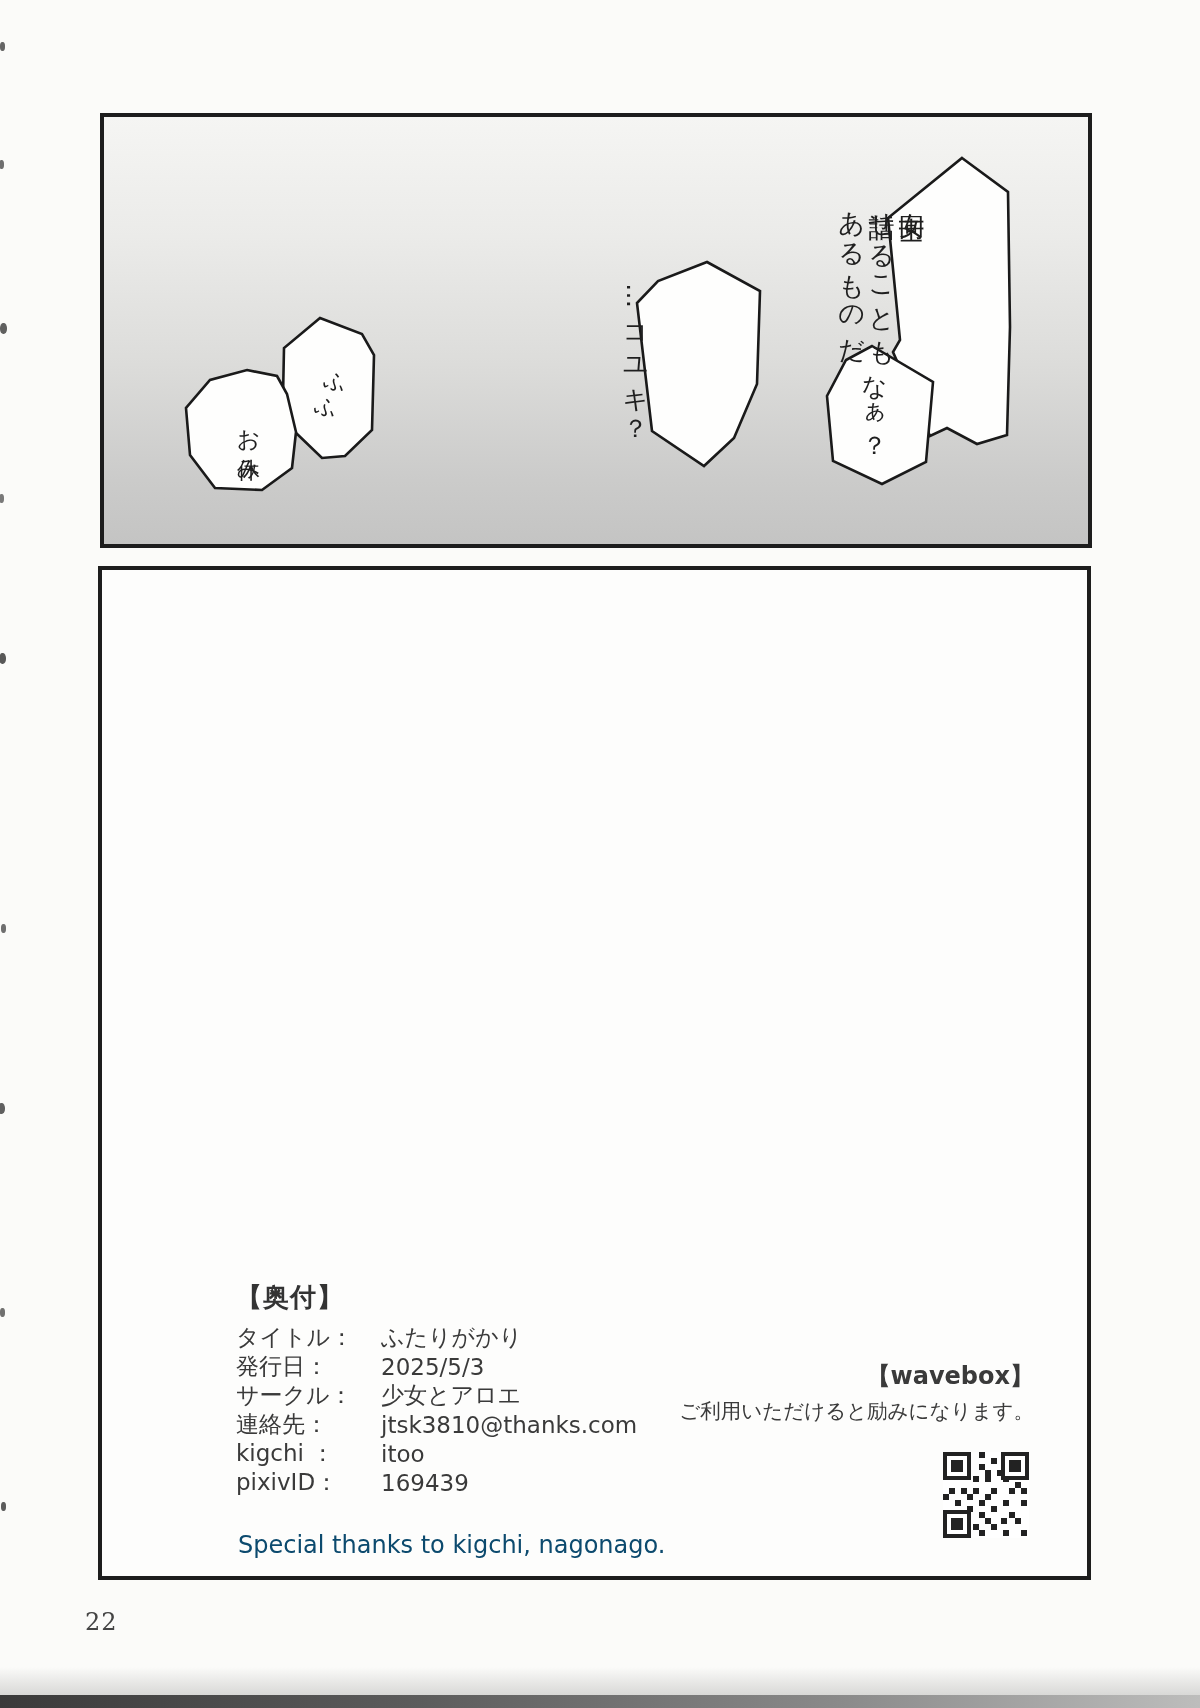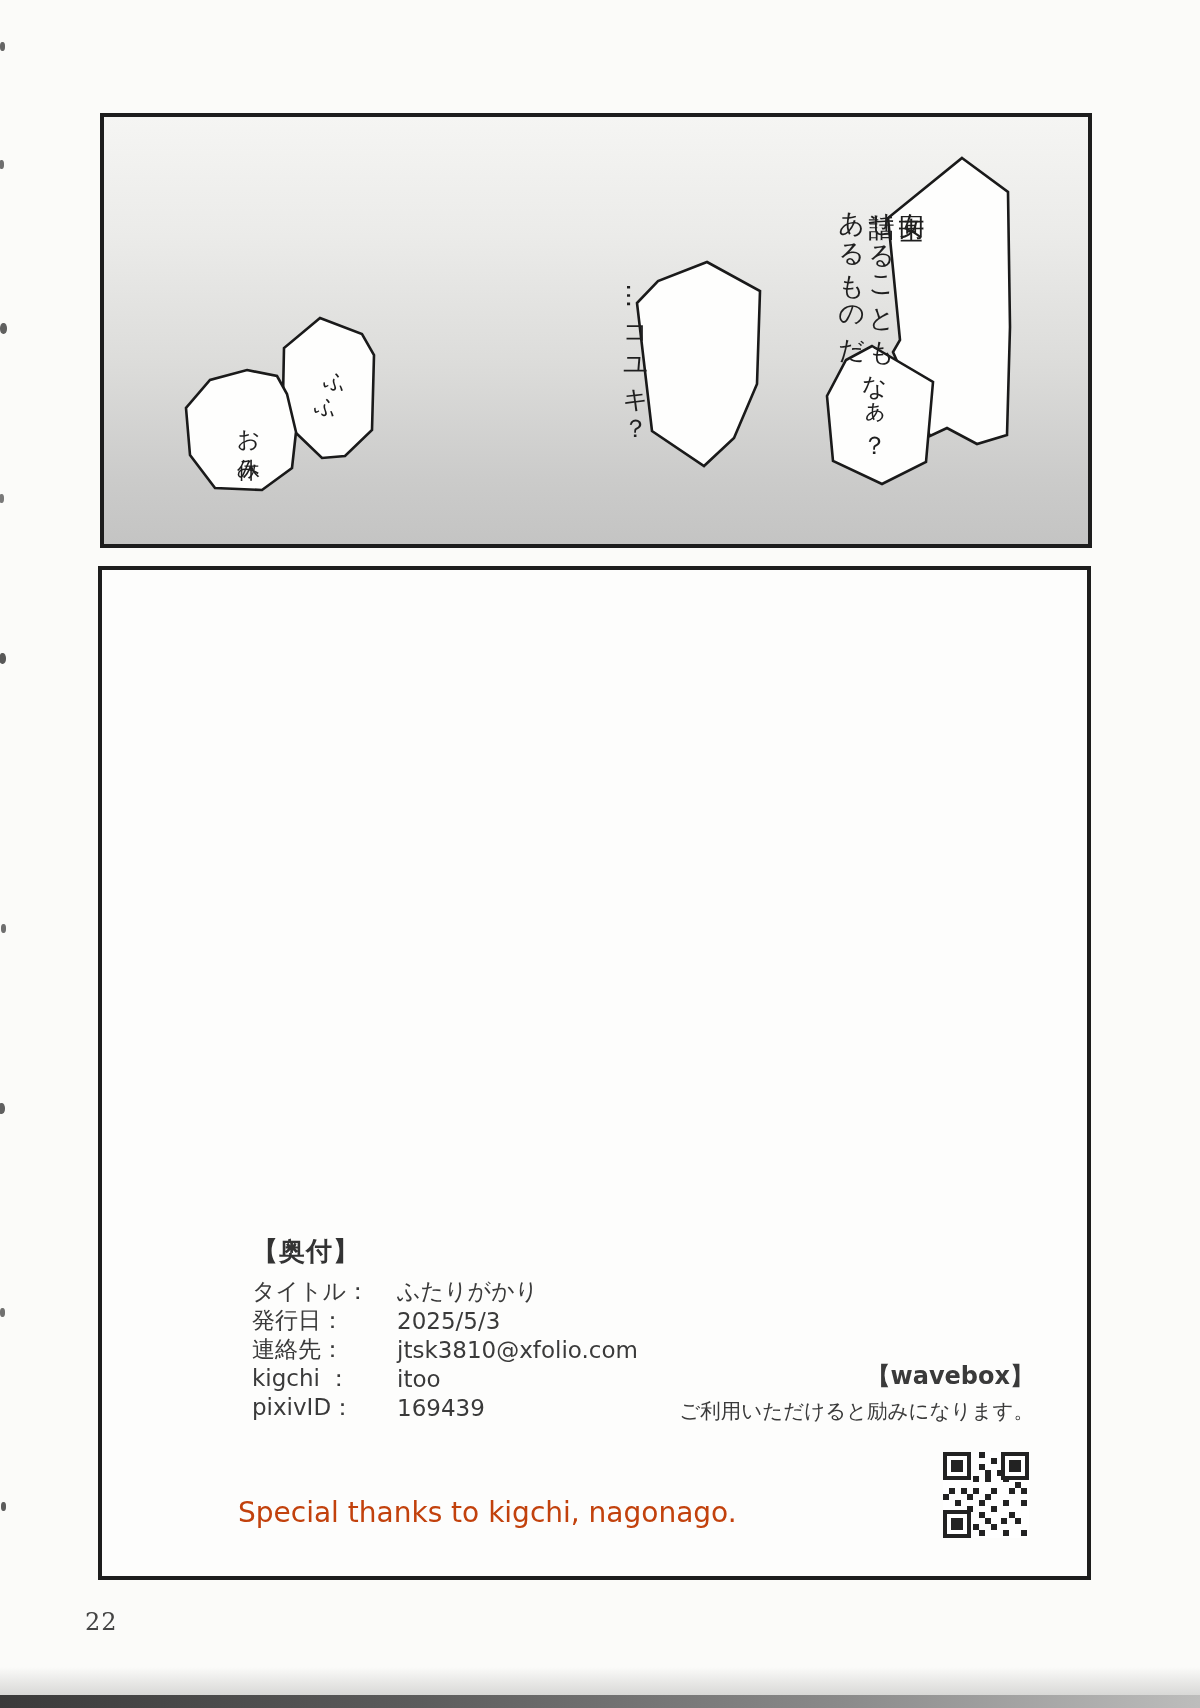--- a/index.html
+++ b/index.html
@@ -32,27 +32,27 @@
     color:#1f1f1f;
     letter-spacing:2px;
   }
   .vt-onna{left:733px;top:76px;height:190px;font-size:26px;line-height:30px;}
   .vt-naa{left:754px;top:240px;height:100px;font-size:25px;}
   .vt-koyuki{left:515px;top:166px;height:160px;font-size:25px;}
   .vt-fufu{left:213px;top:240px;height:70px;font-size:22px;transform:rotate(20deg);}
   .vt-oyasumi{left:130px;top:296px;height:100px;font-size:23px;}
 
   
-  .colophon{position:absolute;left:134px;top:664px;margin-left:16px;}
+  .colophon{position:absolute;left:134px;top:710px;}
   .colophon-heading{font-size:26px;font-weight:bold;letter-spacing:1px;color:#333;}
   .colophon-rows{margin-top:8px;}
   .colophon-row{display:flex;height:29px;align-items:center;font-size:23px;color:#3a3a3a;}
   .colophon-row .lbl{width:145px;flex:0 0 145px;}
   .colophon-row .val{white-space:nowrap;text-align:center;}
-  .special-thanks{position:absolute;left:136px;top:926px;font-size:28px;color:#c2410c;white-space:nowrap;}
+  .special-thanks{position:absolute;left:136px;top:961px;font-size:24px;color:#0c4a6e;white-space:nowrap;}
 
   
   .wavebox{position:absolute;right:53px;top:790px;text-align:right;color:#3a3a3a;}
   .wavebox-heading{font-size:24px;font-weight:bold;margin-bottom:6px;}
   .wavebox-line{font-size:20.5px;line-height:26px;white-space:nowrap;}
   .qr{position:absolute;left:841px;top:882px;width:86px;height:86px;}
 
   
   .page-number{
     position:absolute;left:85px;top:1608px;
@@ -111,22 +111,26 @@
       <div class="colophon-rows">
         <div class="colophon-row">
           <span class="lbl">タイトル：</span>
           <span class="val">ふたりがかり</span>
         </div>
         <div class="colophon-row">
           <span class="lbl">発行日：</span>
           <span class="val">2025/5/3</span>
         </div>
         <div class="colophon-row">
+          <span class="lbl">サークル：</span>
+          <span class="val">少女とアロエ</span>
+        </div>
+        <div class="colophon-row">
           <span class="lbl">連絡先：</span>
-          <span class="val">jtsk3810@xfolio.com</span>
+          <span class="val">jtsk3810@thanks.com</span>
         </div>
         <div class="colophon-row">
           <span class="lbl">kigchi ：</span>
           <span class="val">itoo</span>
         </div>
         <div class="colophon-row">
           <span class="lbl">pixivID：</span>
           <span class="val">169439</span>
         </div>
       </div>

